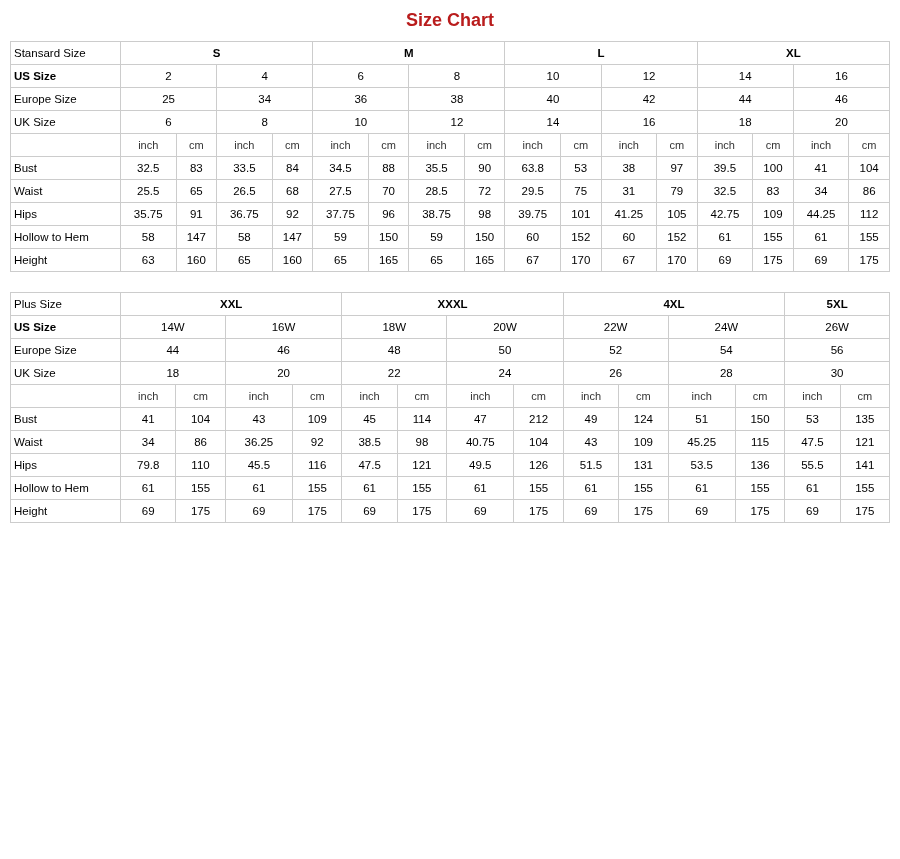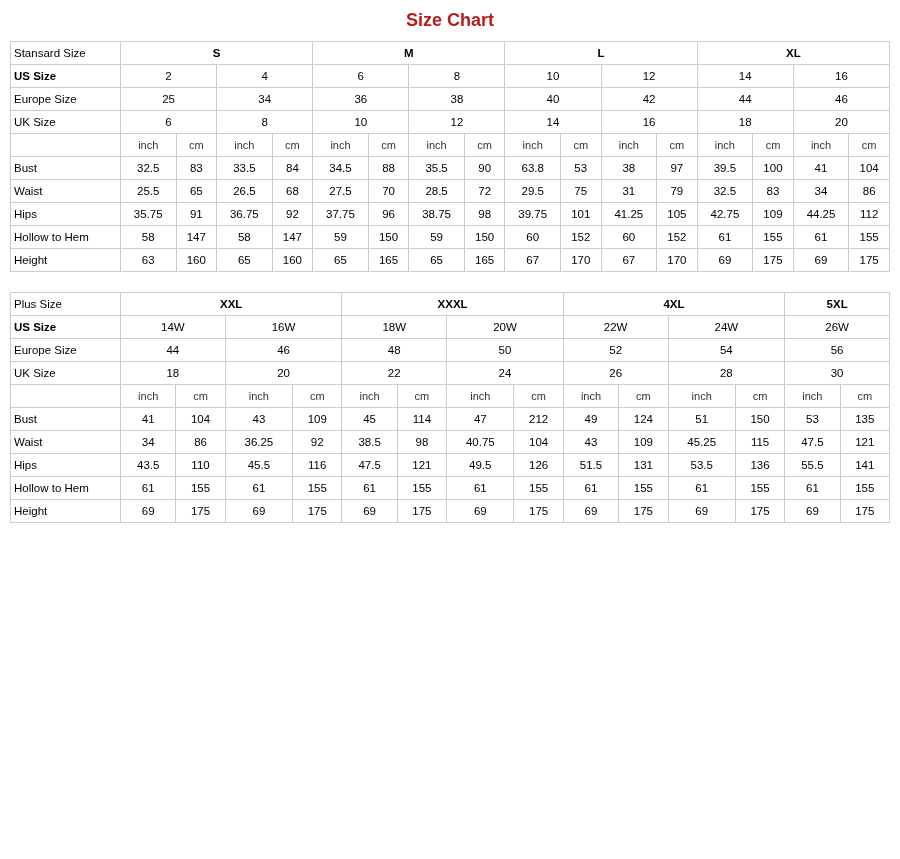--- a/index.html
+++ b/index.html
@@ -302,21 +302,21 @@
           <td>104</td>
           <td>43</td>
           <td>109</td>
           <td>45.25</td>
           <td>115</td>
           <td>47.5</td>
           <td>121</td>
         </tr>
         <tr>
           <td class="label-col">Hips</td>
-          <td>43.5</td>
+          <td>79.8</td>
           <td>110</td>
           <td>45.5</td>
           <td>116</td>
           <td>47.5</td>
           <td>121</td>
           <td>49.5</td>
           <td>126</td>
           <td>51.5</td>
           <td>131</td>
           <td>53.5</td>

